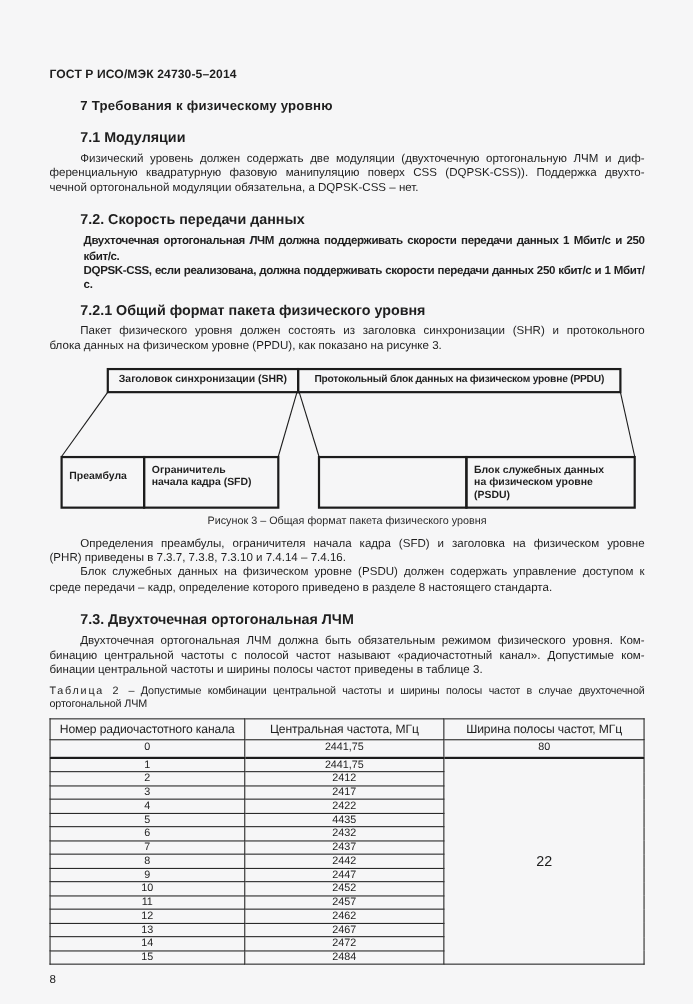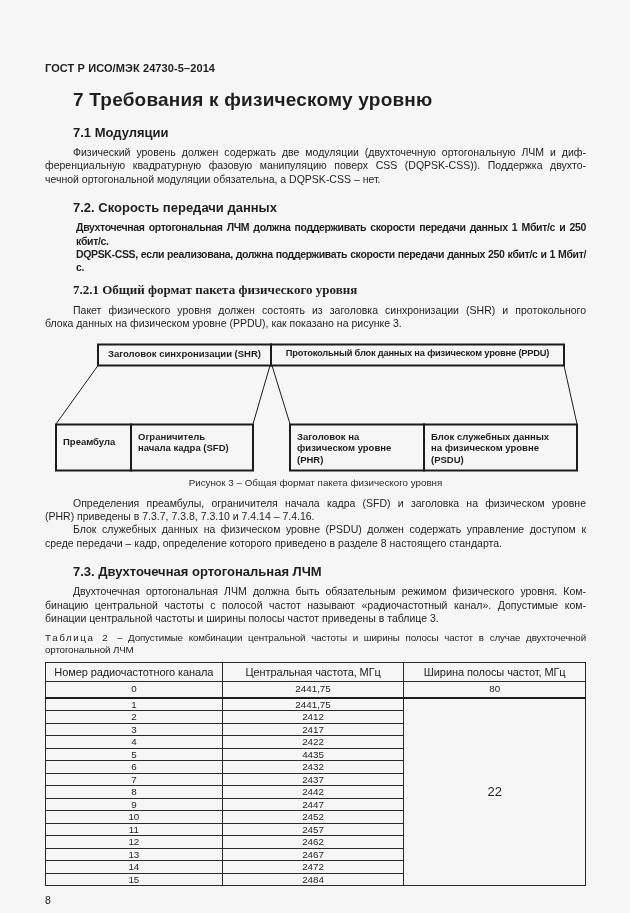--- a/index.html
+++ b/index.html
@@ -7,23 +7,23 @@
     width:630px;height:913px;overflow:hidden;
     background:#f6f6f7;color:#1e1e1e;
     font-family:"Liberation Sans", sans-serif;
   }
   .page{
     position:relative;box-sizing:border-box;
     width:630px;height:650px;
     padding:62px 44px 0 45px;
   }
   .doc-header{font-size:11px;font-weight:bold;letter-spacing:.1px;}
-  .h-main{font-size:19px;font-weight:bold;margin:15px 0 0 28px;letter-spacing:.2px;}
+  .h-main{font-size:12px;font-weight:bold;margin:15px 0 0 28px;letter-spacing:.2px;}
   .h-sub{font-size:13px;font-weight:bold;margin:14px 0 0 28px;}
-  .h-sub.tight{margin-top:7px;font-family:Liberation Serif, serif;}
+  .h-sub.tight{margin-top:7px;}
   .para{font-size:10.5px;line-height:13.4px;margin-top:6px;}
   .ln{text-align:justify;text-align-last:justify;white-space:normal;}
   .ln.last{text-align:left;text-align-last:left;}
   .ln.first{text-indent:28px;}
   .para.condensed .ln{letter-spacing:-0.35px;padding-left:31px;font-weight:bold;}
   .para.m0{margin-top:0;}
   
   .figure{position:relative;width:541px;height:129px;margin-top:12px;}
   .figure svg{position:absolute;left:0;top:0;}
   .fig-label{
@@ -91,23 +91,20 @@
       <line x1="53" y1="22.5" x2="11" y2="81" stroke="#1c1c1c" stroke-width="1"></line>
       <line x1="225" y1="22.5" x2="208" y2="81" stroke="#1c1c1c" stroke-width="1"></line>
       <line x1="227" y1="22.5" x2="245" y2="81" stroke="#1c1c1c" stroke-width="1"></line>
       <line x1="519" y1="22.5" x2="532" y2="81" stroke="#1c1c1c" stroke-width="1"></line>
     </svg>
     <div class="fig-label centered sm" style="left:226px;top:1px;width:293px;height:21px;">Протокольный блок данных на физическом уровне (PPDU)</div>
     <div class="fig-label centered" style="left:53px;top:1px;width:173px;height:21px;">Заголовок синхронизации (SHR)</div>
     <div class="fig-label" style="left:18px;top:93px;width:64px;">Преамбула</div>
     <div class="fig-label" style="left:93px;top:88px;width:112px;">Ограничитель
 начала кадра (SFD)</div>
-    <div class="fig-label" style="left:252px;top:88px;width:124px;">Заголовок на
-физическом уровне
-(PHR)</div>
     <div class="fig-label" style="left:386px;top:88px;width:145px;">Блок служебных данных
 на физическом уровне
 (PSDU)</div>
   </div>
   <div class="fig-caption">Рисунок 3 – Общая формат пакета физического уровня</div>
 
   <div class="para" style="margin-top:9px;">
     <div class="ln first">Определения преамбулы, ограничителя начала кадра (SFD) и заголовка на физическом уровне</div>
     <div class="ln last">(PHR) приведены в 7.3.7, 7.3.8, 7.3.10 и 7.4.14 – 7.4.16.</div>
   </div>

